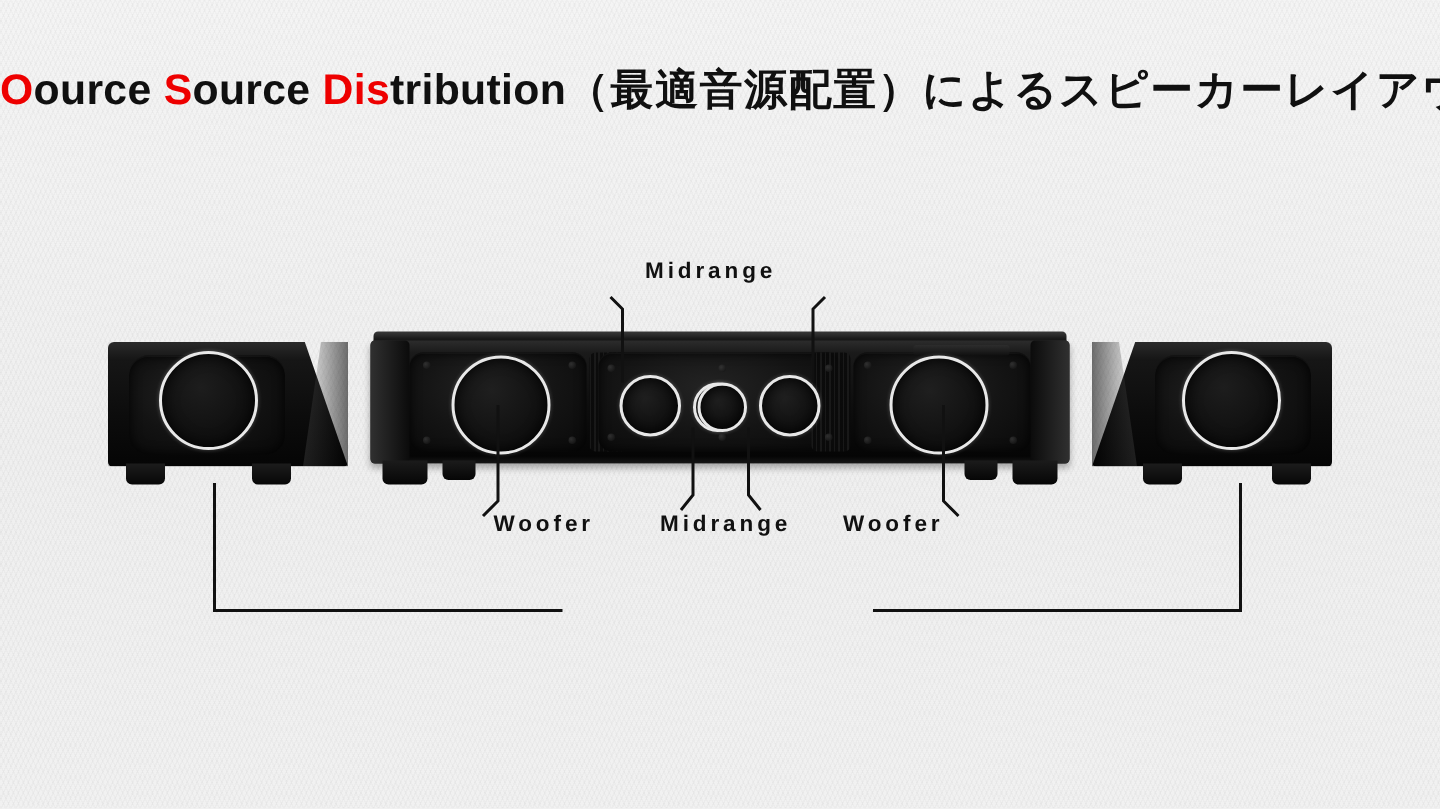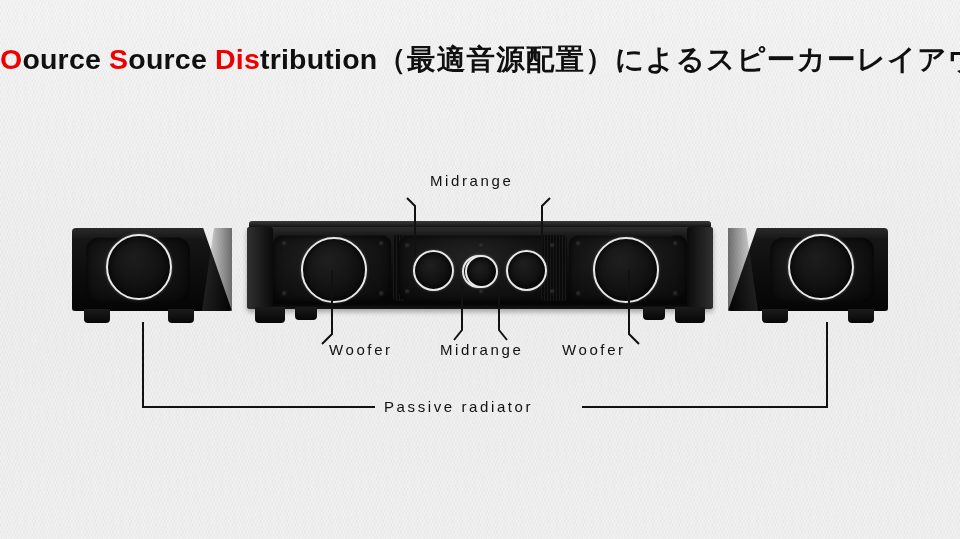--- a/index.html
+++ b/index.html
@@ -49,21 +49,21 @@
     position: absolute;
     left: 0; top: 0;
     width: 960px; height: 539px;
     pointer-events: none;
   }
 
   
   .callout-label {
     position: absolute;
     font-size: 15px;
-    font-weight: 400;
+    font-weight: 700;
     color: #111111;
     letter-spacing: 2.6px;
     white-space: nowrap;
   }
 
   
   .sat {
     position: absolute;
     width: 160px;
     height: 95px;
@@ -313,15 +313,14 @@
   </svg>
 
   <div class="callout-label" style="left:430px; top:172px;">Midrange</div>
 
   <div class="callout-label" style="left:329px; top:341px;">Woofer</div>
 
   <div class="callout-label" style="left:440px; top:341px;">Midrange</div>
 
   <div class="callout-label" style="left:562px; top:341px;">Woofer</div>
 
-  <div class="callout-label" style="left:384px; top:398px;">Passive radiator</div>
 
 </div>
 
 </body></html>

